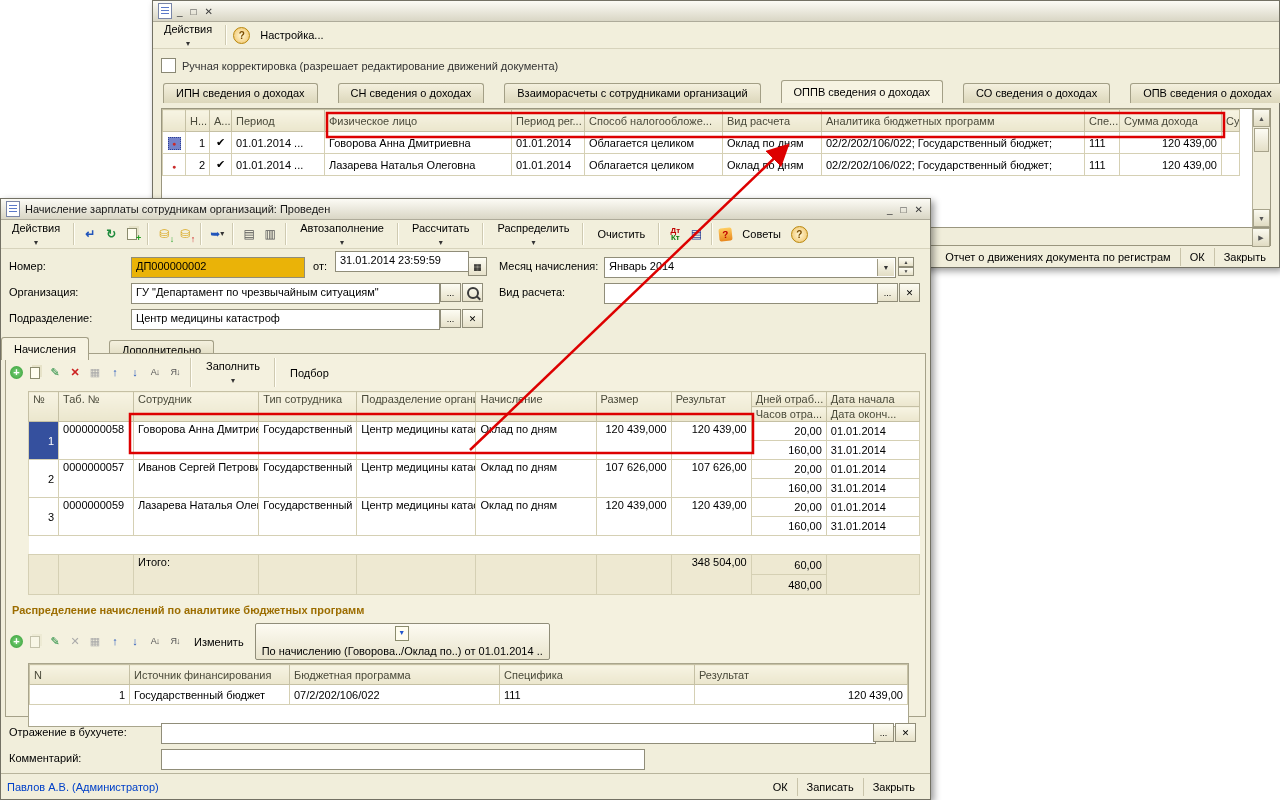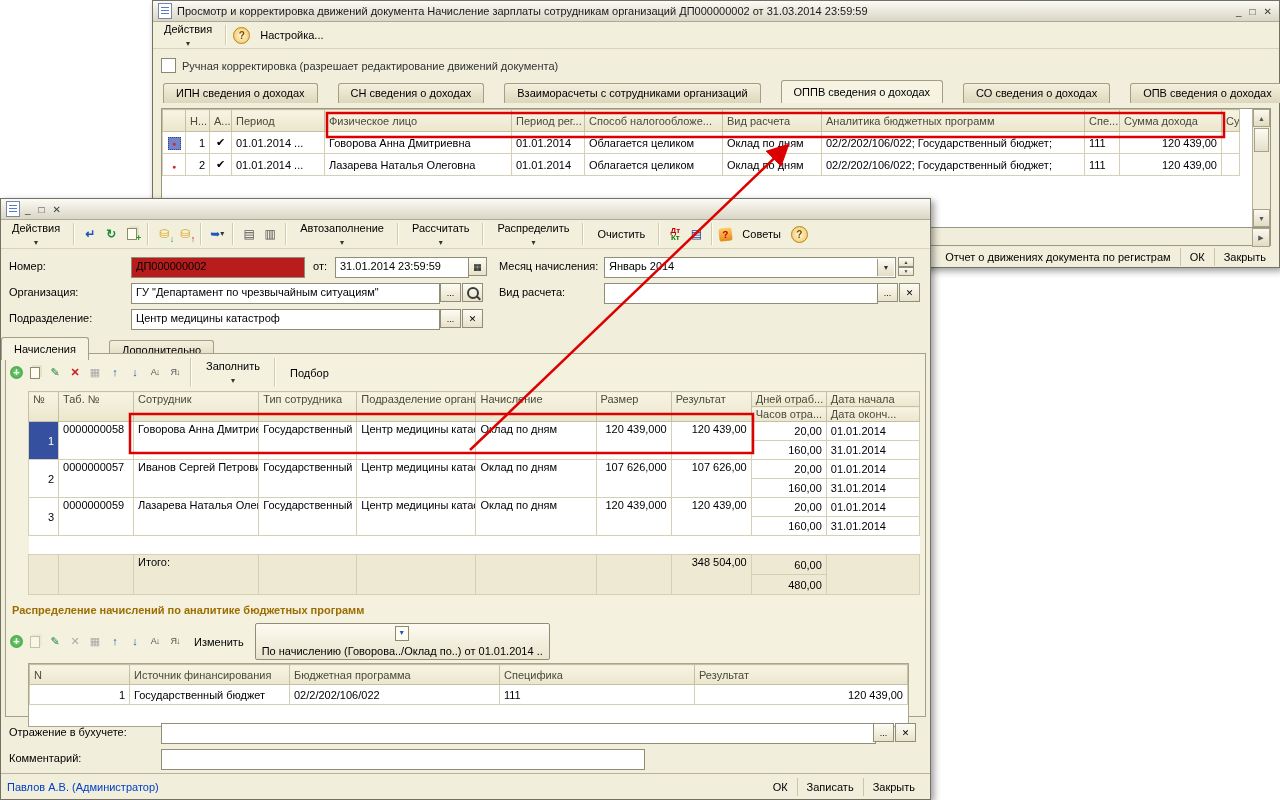--- a/index.html
+++ b/index.html
@@ -46,21 +46,21 @@
   .vscroll{width:17px;background:#f0edda;border-left:1px solid #b5b19a;display:flex;flex-direction:column;}
   .sbtn{height:16px;background:linear-gradient(#fbfaf0,#e0dbc2);border:1px solid #a7a38b;
     display:flex;align-items:center;justify-content:center;font-size:7px;color:#555;}
   .vthumb{height:22px;margin:1px;background:linear-gradient(#fdfcf4,#e4dfc7);border:1px solid #a7a38b;}
   .vfill{flex:1;}
   .hscroll{height:17px;background:#f0edda;border:1px solid #9a967f;border-top:none;display:flex;justify-content:flex-end;}
   .hscroll .sbtn{width:16px;height:100%;}
 
   
   .inp{position:absolute;height:19px;line-height:17px;background:#fff;border:1px solid #908d79;padding:0 4px;overflow:hidden;white-space:nowrap;}
-  .inp.ro{background:#b91c1c;}
+  .inp.ro{background:#eab308;}
   .fbtn{position:absolute;height:19px;box-sizing:border-box;border:1px solid #908d79;background:linear-gradient(#fdfcf3,#e7e2ca);
     display:flex;align-items:center;justify-content:center;font-size:9px;padding:0;}
   .flbl{position:absolute;height:19px;line-height:19px;white-space:nowrap;}
   .mag{width:8px;height:8px;border:2px solid #3b3b3b;border-radius:50%;position:relative;}
   .mag::after{content:"";position:absolute;width:5px;height:2px;background:#3b3b3b;right:-4px;bottom:-2px;transform:rotate(45deg);}
   .spin{display:flex;flex-direction:column;}
   .spin span{flex:1;display:flex;align-items:center;justify-content:center;font-size:5px;color:#444;
     background:linear-gradient(#fdfcf3,#e7e2ca);border:1px solid #908d79;}
   .combo-dd{position:absolute;right:1px;top:1px;bottom:1px;width:16px;background:linear-gradient(#fdfcf3,#e2ddc4);
     border-left:1px solid #a09c85;display:flex;align-items:center;justify-content:center;font-size:7px;color:#333;}
@@ -120,21 +120,20 @@
   #annot{position:absolute;left:0;top:0;z-index:60;pointer-events:none;}
 </style>
 </head>
 <body>
 
 <div class="page">
 
   <div class="win" id="backwin">
     <div class="titlebar">
       <span class="doc-ic"></span>
-      <span class="title">Просмотр и корректировка движений документа Начисление зарплаты сотрудникам организаций ДП000000002 от 31.03.2014 23:59:59</span>
       <span class="winbtns">
         <span>_</span>
         <span>□</span>
         <span>✕</span>
       </span>
     </div>
     <div class="menubar">
       <span class="tbtn">
         <span>Действия</span>
           <span class="dd">▾</span>
@@ -238,20 +237,21 @@
         <span class="flatbtn">Отчет о движениях документа по регистрам</span>
         <span class="flatbtn bold">ОК</span>
         <span class="flatbtn">Закрыть</span>
       </div>
     </div>
   </div>
 
   <div class="win" id="frontwin">
     <div class="titlebar">
       <span class="doc-ic"></span>
+      <span class="title">Начисление зарплаты сотрудникам организаций: Проведен</span>
       <span class="winbtns">
         <span>_</span>
         <span>□</span>
         <span>✕</span>
       </span>
     </div>
 
     <div class="toolbar" style="height:24px;">
       <span class="tbtn">
         <span>Действия</span>
@@ -304,21 +304,21 @@
       <span class="tsep"></span>
       <span class="tipic">?</span>
       <span class="tbtn">Советы</span>
       <span class="help-circ">?</span>
     </div>
 
     <div class="frows">
       <span class="flbl" style="left:8px;top:8px;">Номер:</span>
       <span class="inp ro" style="left:130px;top:8px;width:164px;">ДП000000002</span>
       <span class="flbl" style="left:312px;top:8px;">от:</span>
-      <span class="inp" style="left:334px;top:8px;width:124px;">31.01.2014 23:59:59</span>
+      <span class="inp" style="left:334px;top:2px;width:124px;">31.01.2014 23:59:59</span>
       <span class="fbtn" style="left:467px;top:8px;width:19px;">▦</span>
       <span class="flbl" style="left:498px;top:8px;">Месяц начисления:</span>
       <span class="inp" style="left:603px;top:8px;width:282px;"><span>Январь 2014</span><span class="combo-dd">▼</span></span>
       <span class="spin" style="position:absolute;left:897px;top:8px;width:16px;height:19px;">
         <span>▲</span>
         <span>▼</span>
       </span>
 
       <span class="flbl" style="left:8px;top:34px;">Организация:</span>
       <span class="inp" style="left:130px;top:34px;width:299px;">ГУ "Департамент по чрезвычайным ситуациям"</span>
@@ -511,21 +511,21 @@
               <tr>
             <th>N</th>
             <th>Источник финансирования</th>
             <th>Бюджетная программа</th>
             <th>Специфика</th>
             <th>Результат</th>
           </tr>
           <tr>
             <td class="rt">1</td>
             <td>Государственный бюджет</td>
-            <td>02/2/202/106/022</td>
+            <td>07/2/202/106/022</td>
             <td>111</td>
             <td class="rt">120 439,00</td>
           </tr>
         </tbody>
           </table>
       </div>
     </div>
 
     <div class="bfield" style="position:absolute;left:0;right:0;top:522px;">
       <span class="flbl" style="left:8px;top:2px;">Отражение в бухучете:</span>

